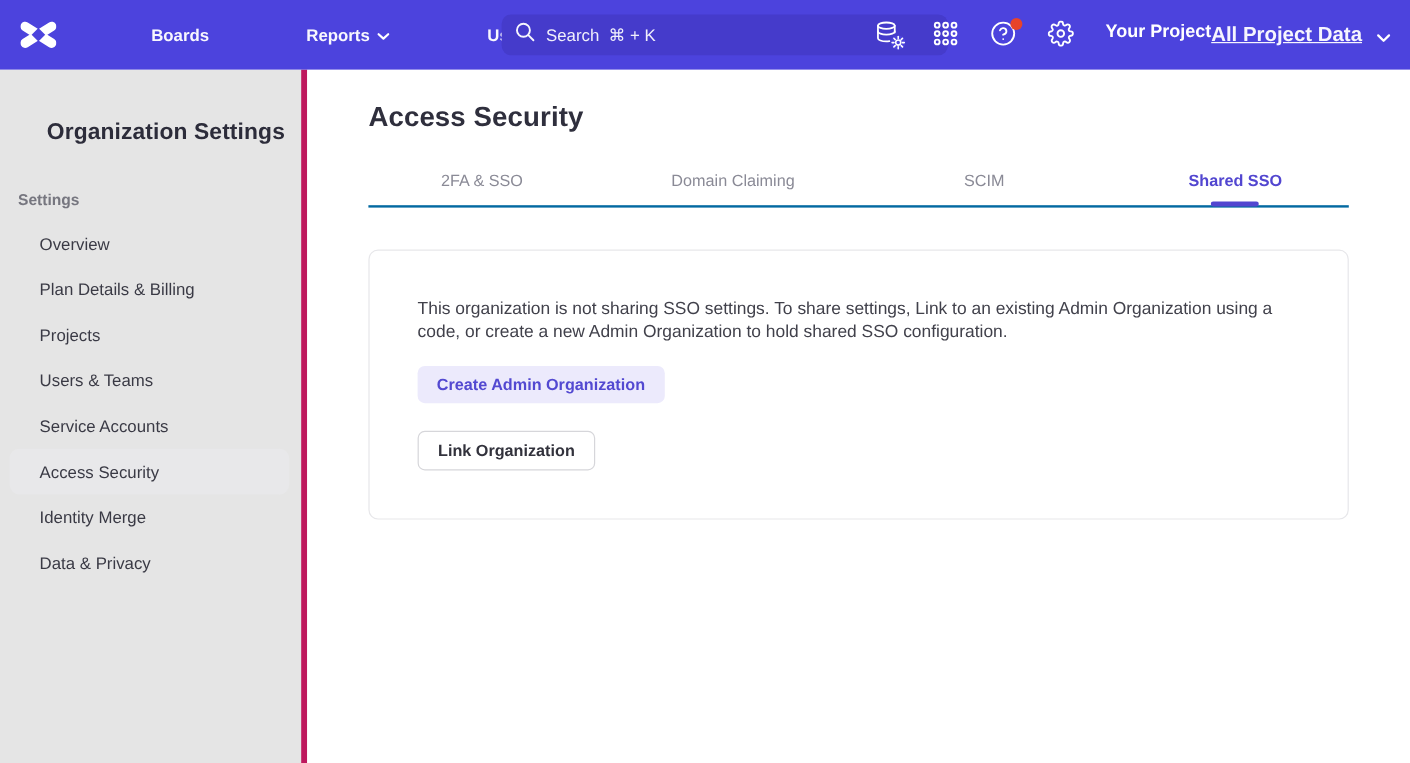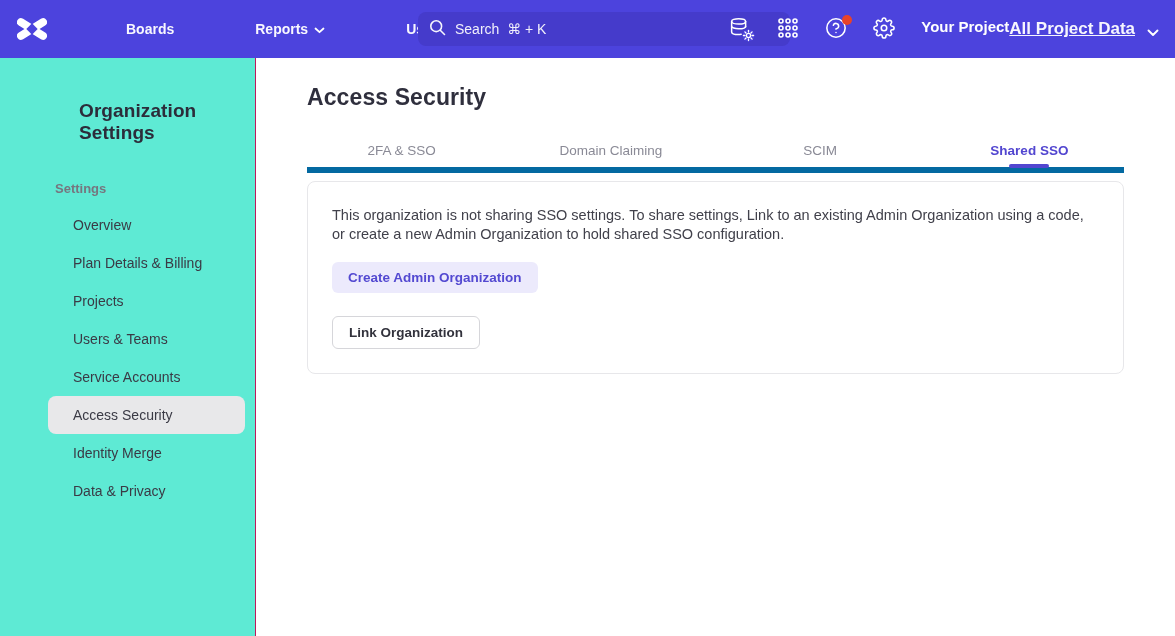--- a/index.html
+++ b/index.html
@@ -52,23 +52,22 @@
   .project-switcher { display: flex; align-items: center; margin-left: 24px; cursor: pointer; }
   .project-text { display: flex; flex-direction: row; line-height: 1.2; }
   .project-name { font-size: 15px; font-weight: 700; color: #fff; }
   .project-sub { font-size: 17px; font-weight: 700; color: rgba(255,255,255,0.95); margin-top: 1px; text-decoration: underline; }
   .project-chevron { margin-left: 12px; margin-top: 6px; }
 
   
   .page-body { display: flex; height: 578px; }
   .sidebar {
     width: 256px; flex: 0 0 256px;
-    background: #5eead4;
-    border-right: 1px solid #be185d;
-    padding-left: 40px;
+    background: #e5e5e5;
+    border-right: 5px solid #be185d;
   }
   .main { flex: 1; background: #fff; padding: 0 51px; }
 
   
   .side-title {
     margin: 42px 0 0 39px;
     font-size: 19px; font-weight: 700; color: #2c2c3a;
     letter-spacing: 0.1px;
   }
   .side-section-label {
@@ -91,42 +90,42 @@
 
   
   .page-title {
     margin-top: 26px;
     font-size: 23px; font-weight: 700; color: #2f2f3d;
     letter-spacing: 0.1px;
   }
   .tabs {
     display: flex;
     margin-top: 28px;
-    border-bottom: 6px solid #0369a1;
+    border-bottom: 2px solid #0369a1;
     height: 34px;
     gap: 20px;
   }
   .tab {
     flex: 1; text-align: center;
     font-size: 13.5px; color: #8a8a96;
     cursor: pointer; position: relative;
     padding-top: 4px;
   }
   .tab.active { color: #5246d0; font-weight: 700; }
   .tab-underline {
     position: absolute; bottom: -1px; left: 50%;
     transform: translateX(-50%);
     width: 40px; height: 4px; border-radius: 2px;
     background: #5246d0;
   }
   .card {
-    margin-top: 8px;
+    margin-top: 35px;
     border: 1px solid #e7e7ea;
     border-radius: 8px;
-    padding: 24px;
+    padding: 40px;
   }
   .card-desc {
     max-width: 765px;
     font-size: 14.5px; line-height: 19px; color: #41414b;
   }
   .btn-secondary {
     display: inline-block;
     margin-top: 23px;
     padding: 8px 16px;
     background: #fff;

